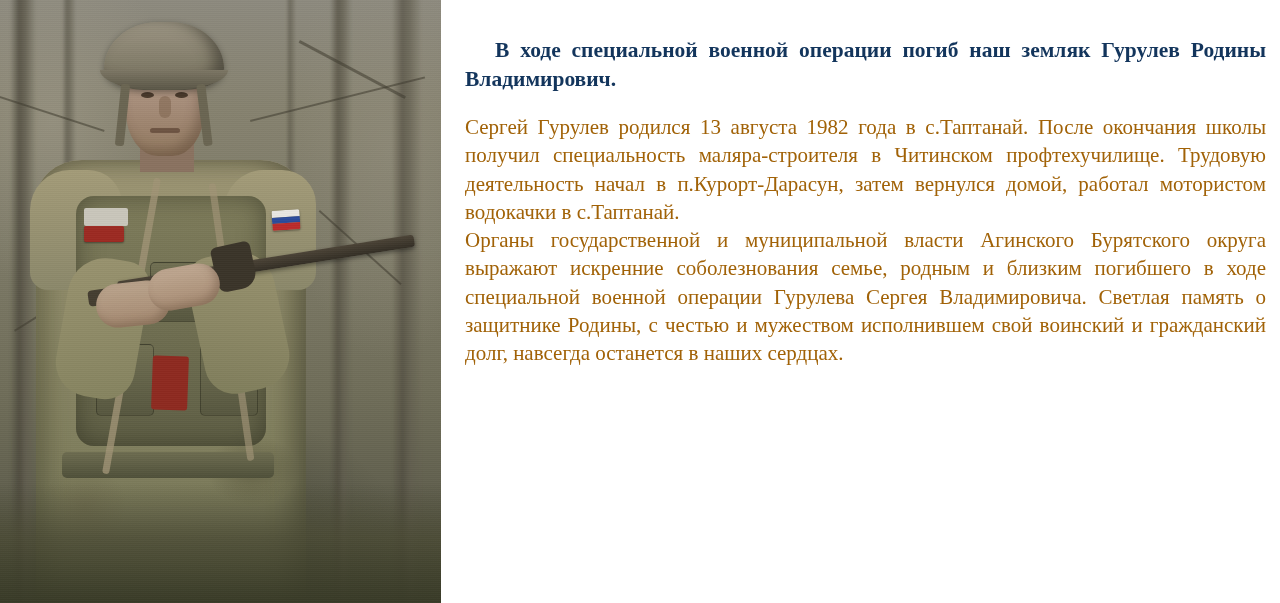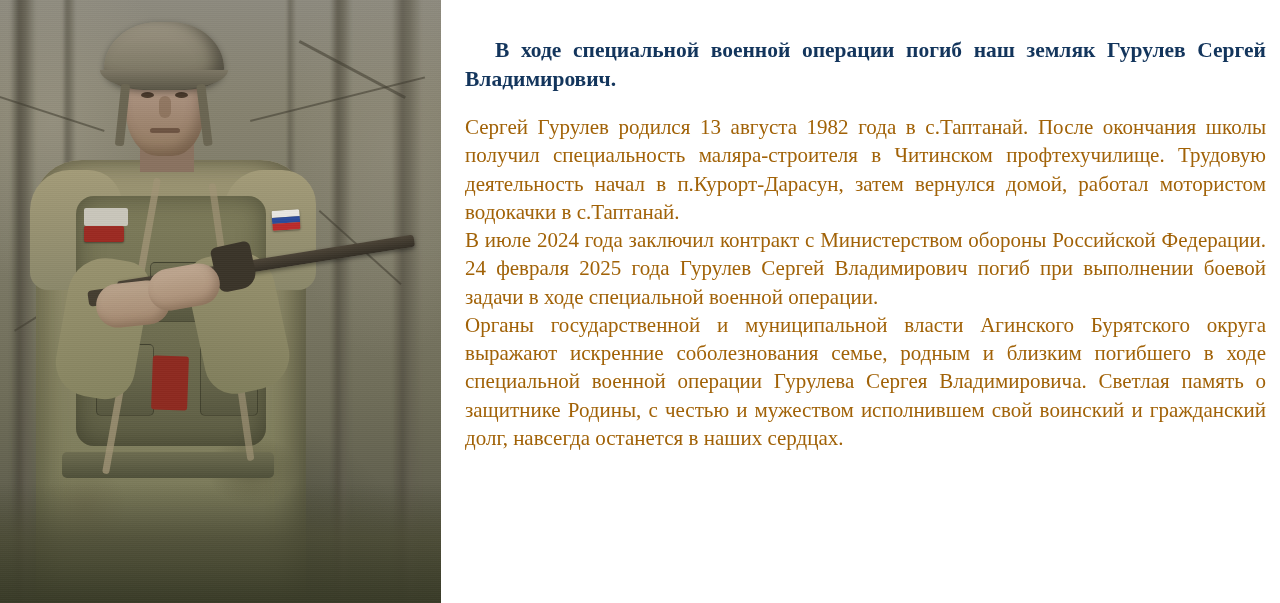--- a/index.html
+++ b/index.html
@@ -456,19 +456,18 @@
       <div class="helmet-rim"></div>
       <div class="helmet-strap"></div>
       <div class="helmet-strap right"></div>
 
       <div class="ground"></div>
       <div class="grain"></div>
     </div>
   </div>
 
   <div class="article">
-    <p class="lede">В ходе специальной военной операции погиб наш земляк Гурулев Сергей Владимирович.</p>
+    <p class="lede">В ходе специальной военной операции погиб наш земляк Гурулев Родины Владимирович.</p>
     <p class="para">Сергей Гурулев родился 13 августа 1982 года в с.Таптанай. После окончания школы получил специальность маляра-строителя в Читинском профтехучилище. Трудовую деятельность начал в п.Курорт-Дарасун, затем вернулся домой, работал мотористом водокачки в с.Таптанай.</p>
-    <p class="para">В июле 2024 года заключил контракт с Министерством обороны Российской Федерации. 24 февраля 2025 года Гурулев Сергей Владимирович погиб при выполнении боевой задачи в ходе специальной военной операции.</p>
     <p class="para">Органы государственной и муниципальной власти Агинского Бурятского округа выражают искренние соболезнования семье, родным и близким погибшего в ходе специальной военной операции Гурулева Сергея Владимировича. Светлая память о защитнике Родины, с честью и мужеством исполнившем свой воинский и гражданский долг, навсегда останется в наших сердцах.</p>
   </div>
 
 </div>
 
 </body></html>

